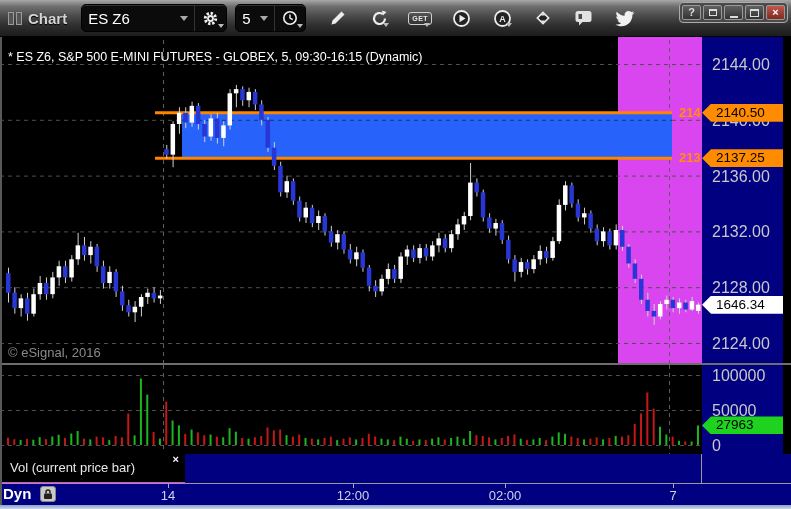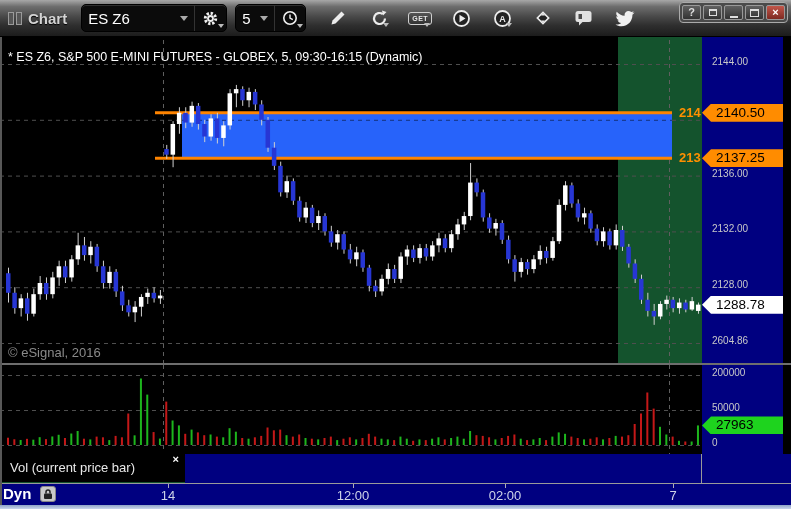--- a/index.html
+++ b/index.html
@@ -1,17 +1,17 @@
 <!DOCTYPE html>
 <html><head>
 <meta charset="utf-8">
 <style>
   html,body{margin:0;padding:0;background:#333;}
   *{box-sizing:border-box;font-family:"Liberation Sans",sans-serif;}
-  .window{position:relative;width:791px;height:509px;background:#14532d;overflow:hidden;}
+  .window{position:relative;width:791px;height:509px;background:#d946ef;overflow:hidden;}
 
   
   .toolbar{position:absolute;left:0;top:0;width:791px;height:37px;
     background:linear-gradient(180deg,#a8a8a8 0%,#6e6e6e 18%,#4a4a4a 45%,#2f2f2f 70%,#1c1c1c 100%);
     border-bottom:1px solid #000;display:flex;align-items:center;padding:0 6px;}
   .win-icon{display:flex;gap:2px;margin:0 6px 0 2px;}
   .win-icon i{display:block;width:6px;height:13px;border:1px solid #9a9a9a;background:#555;}
   .app-title{color:#d4d4d4;font-weight:bold;font-size:15px;text-shadow:0 1px 1px #000;margin-right:14px;}
   .combo-group{display:flex;align-items:stretch;height:28px;background:#0b0b0b;border:1px solid #000;
     border-radius:5px;box-shadow:inset 0 1px 0 rgba(255,255,255,.15);margin-right:8px;overflow:hidden;}
@@ -35,21 +35,21 @@
 
   
   .chart-area{position:absolute;left:0;top:37px;width:618px;height:326px;background:#000;}
   .left-edge{position:absolute;left:0;top:37px;width:2px;height:468px;background:#585858;z-index:6;}
   .chart-title{position:absolute;left:8px;top:13px;color:#fff;font-size:12.5px;white-space:nowrap;z-index:3;}
   .watermark{position:absolute;left:8px;top:308px;color:#8a8a8a;font-size:13px;z-index:3;}
   .zone-label{position:absolute;left:679px;width:22px;height:16px;overflow:hidden;color:#ff9000;
     font-size:13px;font-weight:bold;z-index:4;white-space:nowrap;}
   .price-axis{position:absolute;left:702px;top:37px;width:89px;height:468px;background:#000080;z-index:1;}
   .axis-edge{position:absolute;left:783px;top:37px;width:8px;height:417px;background:#000;z-index:2;}
-  .axis-label{position:absolute;left:10px;color:#c8c8c8;font-size:10px;z-index:3;}
+  .axis-label{position:absolute;left:10px;color:#c8c8c8;font-size:16px;z-index:3;}
   .badge{position:absolute;left:0;width:89px;height:18px;color:#000;font-size:13.5px;line-height:18px;
     padding-left:14px;z-index:5;clip-path:polygon(9px 0,100% 0,100% 100%,9px 100%,0 50%);}
   .pane-separator{position:absolute;left:0;top:363px;width:791px;height:2px;background:#6e6e6e;z-index:4;}
   .volume-area{position:absolute;left:0;top:365px;width:702px;height:89px;background:#000;}
   .vol-strip{position:absolute;left:185px;top:454px;width:517px;height:29px;background:#000080;border-right:1px solid #999;}
   .vol-corner{position:absolute;left:702px;top:454px;width:89px;height:29px;background:#000080;}
   .vol-label-box{position:absolute;left:2px;top:453px;width:183px;height:29px;background:#000;z-index:3;}
   .vol-label-text{position:absolute;left:8px;top:7px;color:#e8e8e8;font-size:13px;white-space:nowrap;}
   .vol-close{position:absolute;right:6px;top:0px;color:#fff;font-size:11px;font-weight:bold;cursor:pointer;}
 
@@ -410,27 +410,27 @@
     <div class="zone-label" id="zoneLabelTop" style="top: 67.825px;">2140.50</div>
     <div class="zone-label" id="zoneLabelBottom" style="top: 113.162px;">2137.25</div>
   </div>
 
   <div class="price-axis" id="priceAxis">
       <div class="axis-label" style="top: 19px;">2144.00</div>
       <div class="axis-label" style="top: 74.8px;">2140.00</div>
       <div class="axis-label" style="top: 130.6px;">2136.00</div>
       <div class="axis-label" style="top: 186.4px;">2132.00</div>
       <div class="axis-label" style="top: 242.2px;">2128.00</div>
-      <div class="axis-label" style="top: 298px;">2604.86</div>
-      <div class="axis-label" style="top: 330px;">200000</div>
+      <div class="axis-label" style="top: 298px;">2124.00</div>
+      <div class="axis-label" style="top: 330px;">100000</div>
       <div class="axis-label" style="top: 365px;">50000</div>
       <div class="axis-label" style="top: 400px;">0</div>
       <div class="badge" style="top: 66.825px; background: rgb(255, 140, 0);">2140.50</div>
       <div class="badge" style="top: 112.162px; background: rgb(255, 140, 0);">2137.25</div>
-      <div class="badge" style="top: 258.637px; background: rgb(255, 255, 255);">1288.78</div>
+      <div class="badge" style="top: 258.637px; background: rgb(255, 255, 255);">1646.34</div>
       <div class="badge" style="top: 379.426px; background: rgb(30, 211, 30);">27963</div>
     </div>
   <div class="axis-edge"></div>
   <div class="left-edge"></div>
   <div class="pane-separator"></div>
 
   <div class="volume-area">
     <svg id="volSvg" width="702" height="89">
         <line x1="0" y1="10.5" x2="702" y2="10.5" stroke="#4f4f4f" stroke-dasharray="4 4"></line>
         <line x1="0" y1="45.5" x2="702" y2="45.5" stroke="#4f4f4f" stroke-dasharray="4 4"></line>

